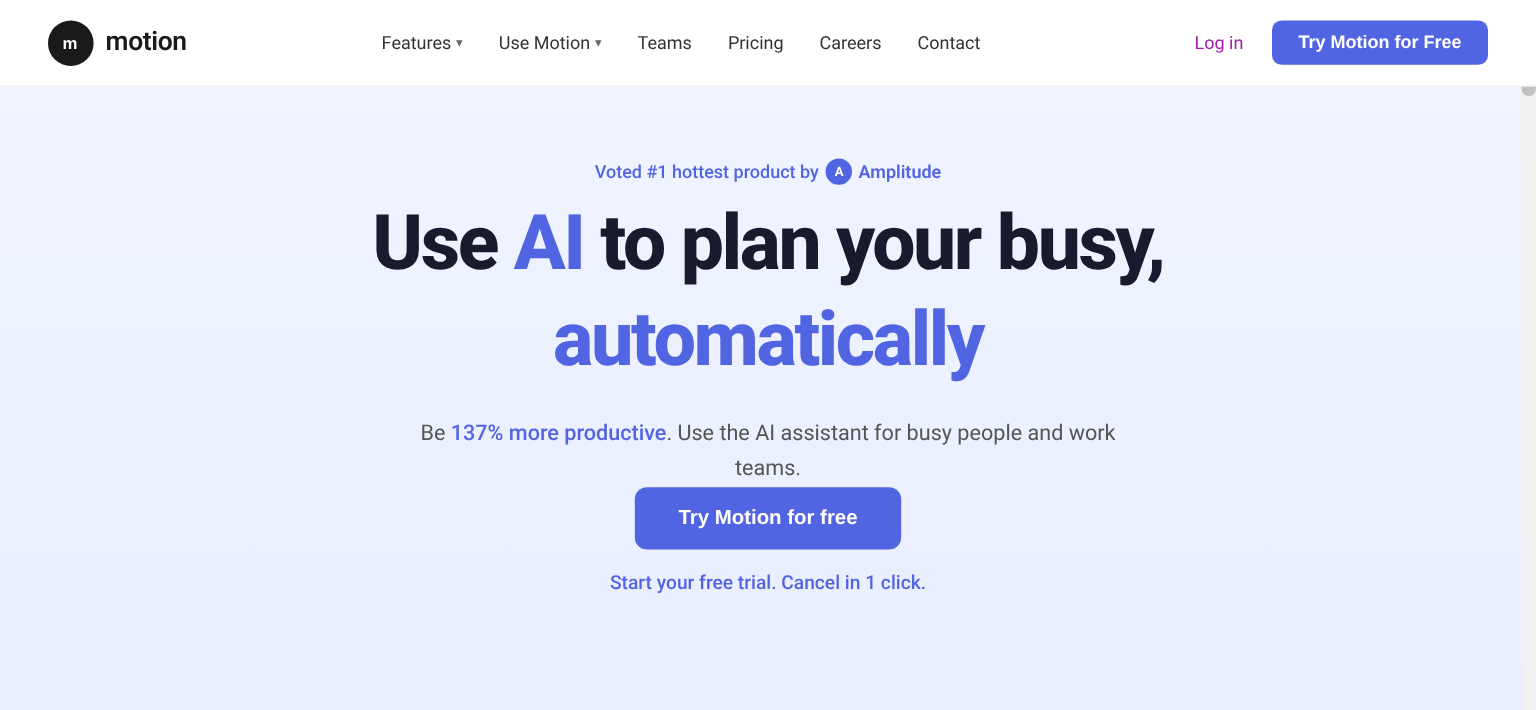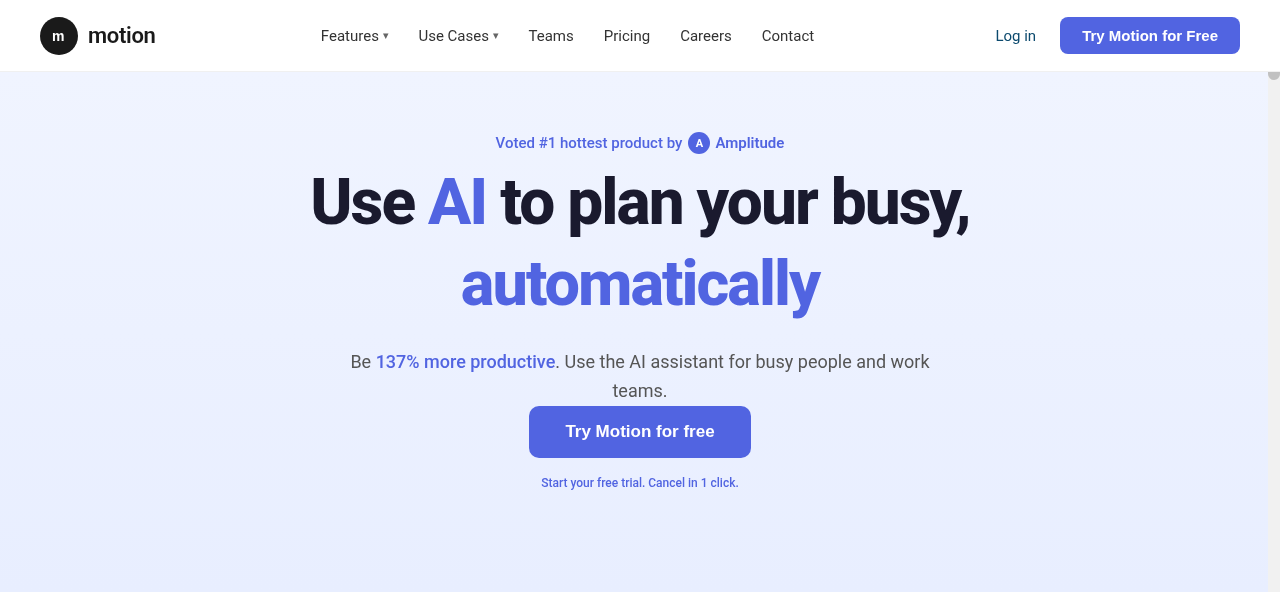--- a/index.html
+++ b/index.html
@@ -82,21 +82,21 @@
 
     .nav-actions {
       display: flex;
       align-items: center;
       gap: 8px;
     }
 
     .nav-login {
       padding: 8px 16px;
       font-size: 15px;
-      color: #0c4a6e;
+      color: #a21caf;
       cursor: pointer;
       border-radius: 6px;
       font-weight: 400;
     }
 
     .nav-cta {
       padding: 10px 22px;
       background: #5164e1;
       color: #ffffff;
       font-size: 15px;
@@ -208,21 +208,21 @@
       font-size: 17px;
       font-weight: 700;
       border-radius: 10px;
       cursor: pointer;
       border: none;
       outline: none;
       margin-bottom: 18px;
     }
 
     .hero-trial-text {
-      font-size: 12px;
+      font-size: 16px;
       color: #888888;
     }
 
     .hero-trial-text span {
       color: #5164e1;
       font-weight: 500;
     }
   </style>
 </head>
 <body>
@@ -240,21 +240,21 @@
     </div>
     <span class="nav-logo-text">motion</span>
   </div>
 
   <div class="nav-links">
     <div class="nav-link">
       <span>Features</span>
       <span class="chevron">▾</span>
     </div>
     <div class="nav-link">
-      <span>Use Cases</span>
+      <span>Use Motion</span>
       <span class="chevron">▾</span>
     </div>
     <div class="nav-link">
       <span>Teams</span>
     </div>
     <div class="nav-link">
       <span>Pricing</span>
     </div>
     <div class="nav-link">
       <span>Careers</span>

